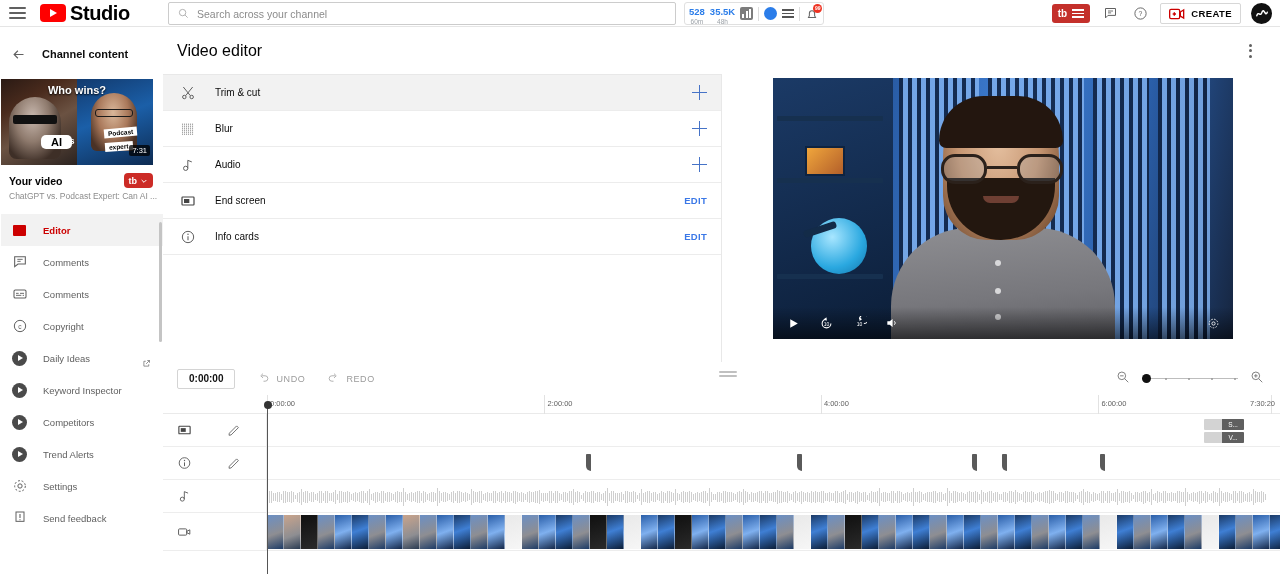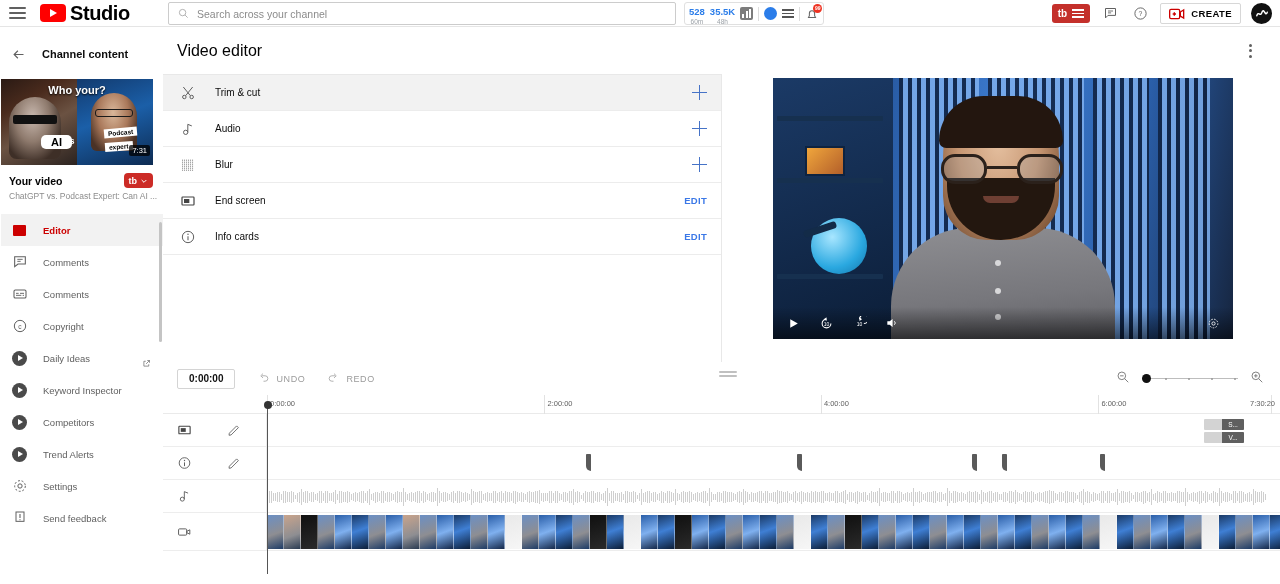--- a/index.html
+++ b/index.html
@@ -287,21 +287,21 @@
       <span class="ttl">Channel content</span>
     </div>
 
     <div class="thumb-card">
       <div class="thumb-left">
           <span class="glasses"></span>
         </div>
       <div class="thumb-right">
           <span class="gl"></span>
         </div>
-      <div class="who-wins">Who your?</div>
+      <div class="who-wins">Who wins?</div>
       <div class="tag-ai">AI</div>
       <div class="tag-vs">vs</div>
       <div class="tag-pod">Podcast</div>
       <div class="tag-exp">expert</div>
       <div class="dur-badge">7:31</div>
     </div>
 
     <div class="yourvideo-row">
       <span class="yt">Your video</span>
       <span class="vq-chip">
@@ -409,30 +409,20 @@
     <div class="editor-panel">
         <div class="tool-row sel">
           <span class="tico">
             <svg width="16" height="16" viewBox="0 0 24 24">
               <circle cx="6.5" cy="18" r="2.6" fill="none" stroke="#606060" stroke-width="1.5"></circle>
               <circle cx="17.5" cy="18" r="2.6" fill="none" stroke="#606060" stroke-width="1.5"></circle>
               <path d="M8.5 16L19 3M15.5 16L5 3" stroke="#606060" stroke-width="1.5"></path>
             </svg>
           </span>
           <span class="tlbl">Trim &amp; cut</span>
-          <span class="plus"></span>
-        </div>
-        <div class="tool-row">
-          <span class="tico">
-            <svg width="16" height="16" viewBox="0 0 24 24">
-              <circle cx="8.5" cy="17" r="3.2" fill="none" stroke="#606060" stroke-width="1.5"></circle>
-              <path d="M11.7 17V5l6 2.4" fill="none" stroke="#606060" stroke-width="1.5"></path>
-            </svg>
-          </span>
-          <span class="tlbl">Audio</span>
           <span class="plus"></span>
         </div>
         <div class="tool-row">
           <span class="tico">
             <svg width="16" height="16" viewBox="0 0 24 24">
               <g fill="#8a8a8a">
                 <rect x="3" y="4" width="1.6" height="1.6"></rect>
                 <rect x="6" y="4" width="1.6" height="1.6"></rect>
                 <rect x="9" y="4" width="1.6" height="1.6"></rect>
                 <rect x="12" y="4" width="1.6" height="1.6"></rect>
@@ -465,20 +455,30 @@
                 <rect x="3" y="19" width="1.6" height="1.6"></rect>
                 <rect x="6" y="19" width="1.6" height="1.6"></rect>
                 <rect x="9" y="19" width="1.6" height="1.6"></rect>
                 <rect x="12" y="19" width="1.6" height="1.6"></rect>
                 <rect x="15" y="19" width="1.6" height="1.6"></rect>
                 <rect x="18" y="19" width="1.6" height="1.6"></rect>
               </g>
             </svg>
           </span>
           <span class="tlbl">Blur</span>
+          <span class="plus"></span>
+        </div>
+        <div class="tool-row">
+          <span class="tico">
+            <svg width="16" height="16" viewBox="0 0 24 24">
+              <circle cx="8.5" cy="17" r="3.2" fill="none" stroke="#606060" stroke-width="1.5"></circle>
+              <path d="M11.7 17V5l6 2.4" fill="none" stroke="#606060" stroke-width="1.5"></path>
+            </svg>
+          </span>
+          <span class="tlbl">Audio</span>
           <span class="plus"></span>
         </div>
         <div class="tool-row">
           <span class="tico">
             <svg width="16" height="16" viewBox="0 0 24 24">
               <rect x="3" y="6" width="18" height="12" rx="1" fill="none" stroke="#444" stroke-width="1.8"></rect>
               <rect x="6" y="9" width="8" height="6" fill="#444"></rect>
             </svg>
           </span>
           <span class="tlbl">End screen</span>

